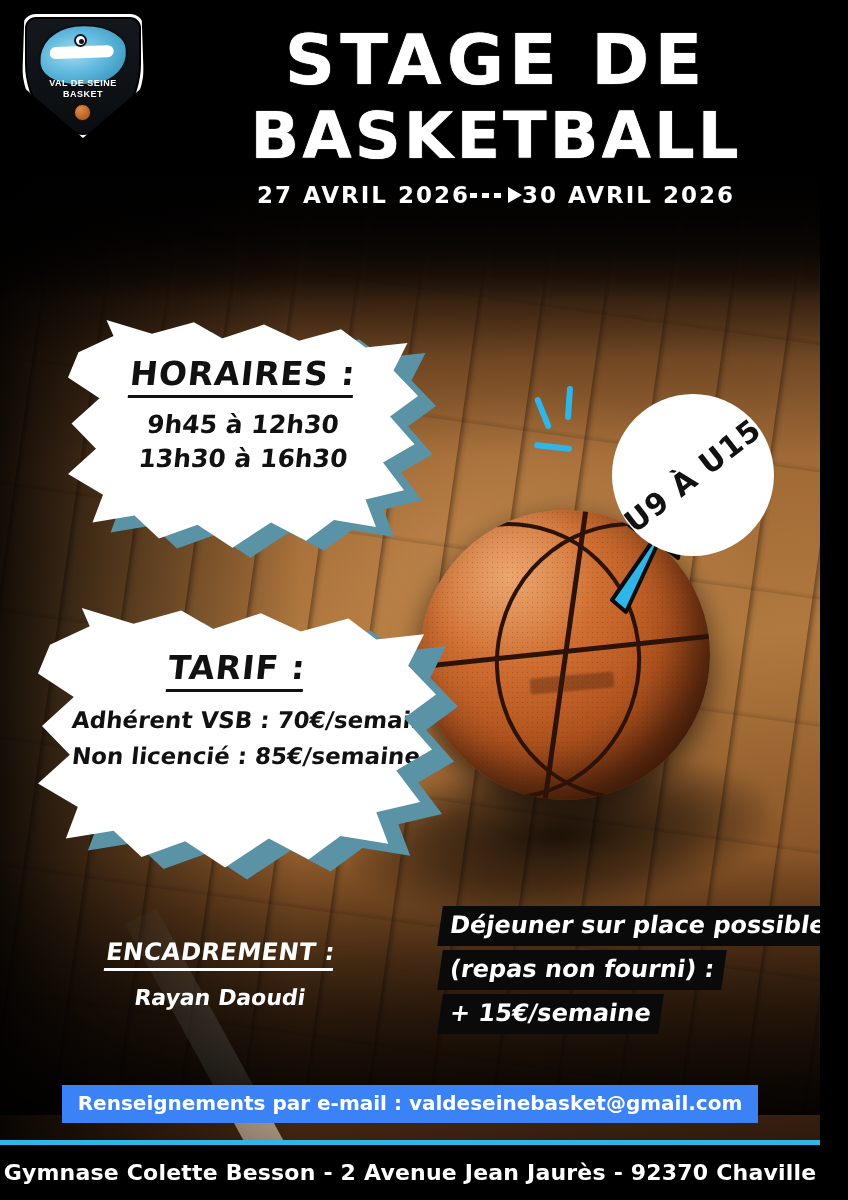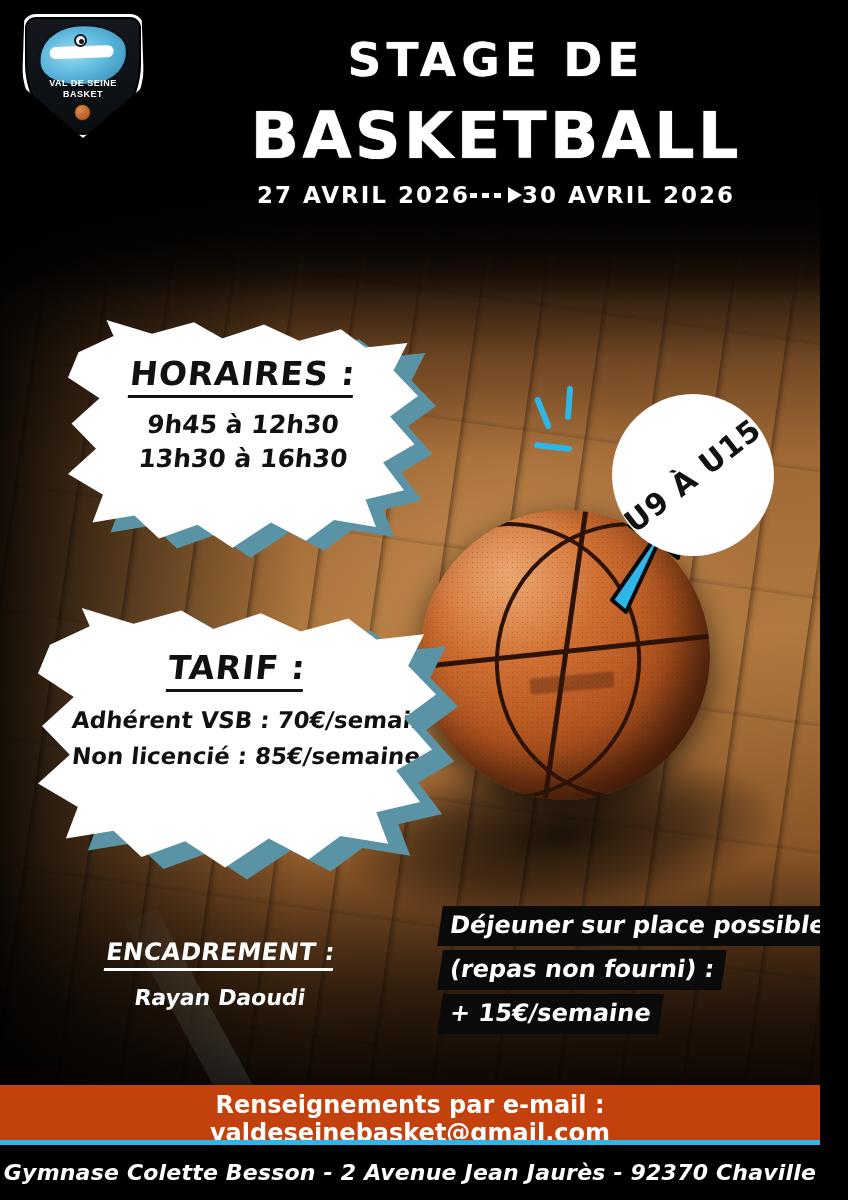--- a/index.html
+++ b/index.html
@@ -185,21 +185,21 @@
     position:absolute; left:160px; top:22px; width:672px; text-align:center;
   }
   .title-line {
     color:#ffffff;
     font-family:"DejaVu Sans", sans-serif;
     font-weight:bold;
     letter-spacing:5px;
     text-transform:uppercase;
     text-shadow:0 0 1px #fff;
   }
-  .title-1 { font-size:47px; line-height:76px; }
+  .title-1 { font-size:70px; line-height:76px; }
   .title-2 { font-size:64px; line-height:76px; letter-spacing:3px; }
   .dates {
     margin-top:8px;
     display:flex; align-items:center; justify-content:center; 
     color:#ffffff;
     font-family:"DejaVu Sans", sans-serif;
     font-weight:bold;
     font-size:23px;
     letter-spacing:2px;
   }
@@ -332,32 +332,32 @@
     white-space:nowrap;
   }
 
   
   .mail-bar {
     position:absolute; left:0; right:0; top:1085px;
     text-align:center;
   }
   .mail-bar span {
     display:inline-block;
-    background:#c2410c;
-    color:#ffffff;
-    font-family:"DejaVu Sans", sans-serif;
-    font-weight:bold;
-    font-size:24px;
+    background:#3b82f6;
+    color:#ffffff;
+    font-family:"DejaVu Sans", sans-serif;
+    font-weight:bold;
+    font-size:20px;
     padding:6px 16px 8px 16px;
   }
   .addr-bar {
     position:absolute; left:0; right:0; bottom:0; height:60px;
     background:#000;
     border-top:5px solid #2fb6e8;
-    display:flex; align-items:center; justify-content:center;font-style:italic;
+    display:flex; align-items:center; justify-content:center;
   }
   .addr-bar span {
     color:#ffffff;
     font-family:"DejaVu Sans", sans-serif;
     font-weight:bold;
     font-size:22px;
     letter-spacing:0.2px;
   }
 </style>
 </head>

